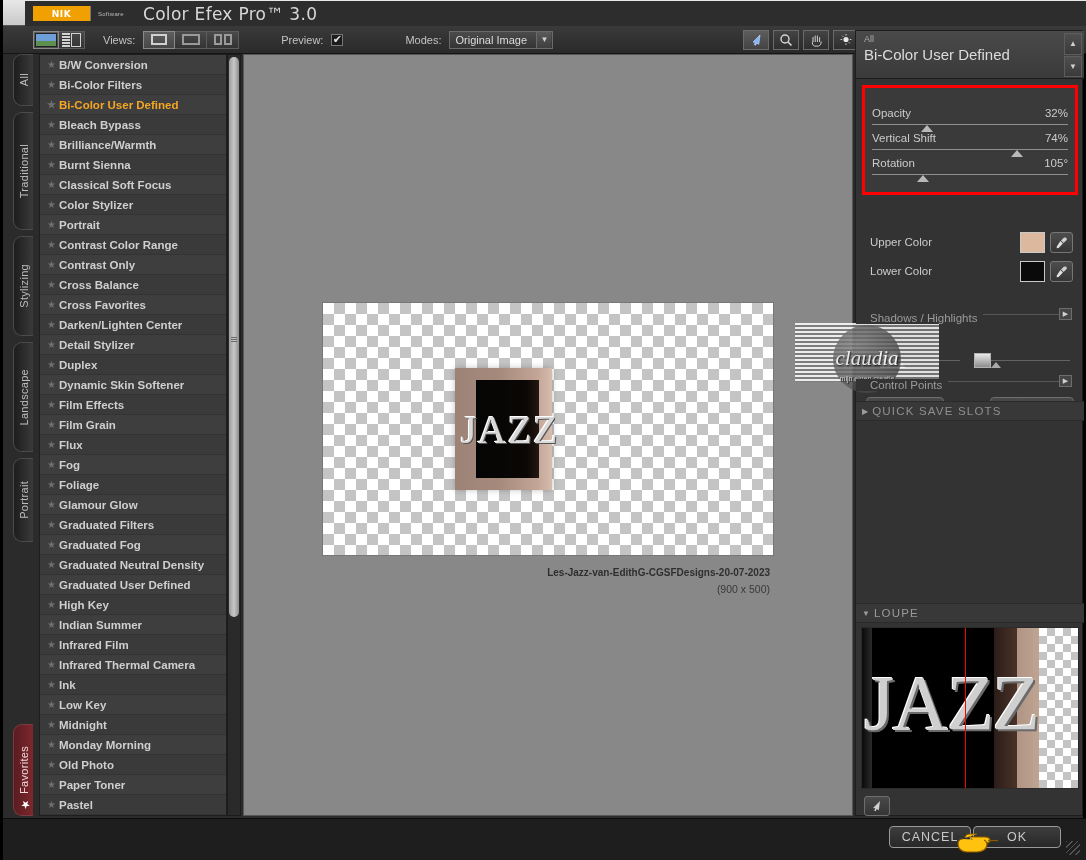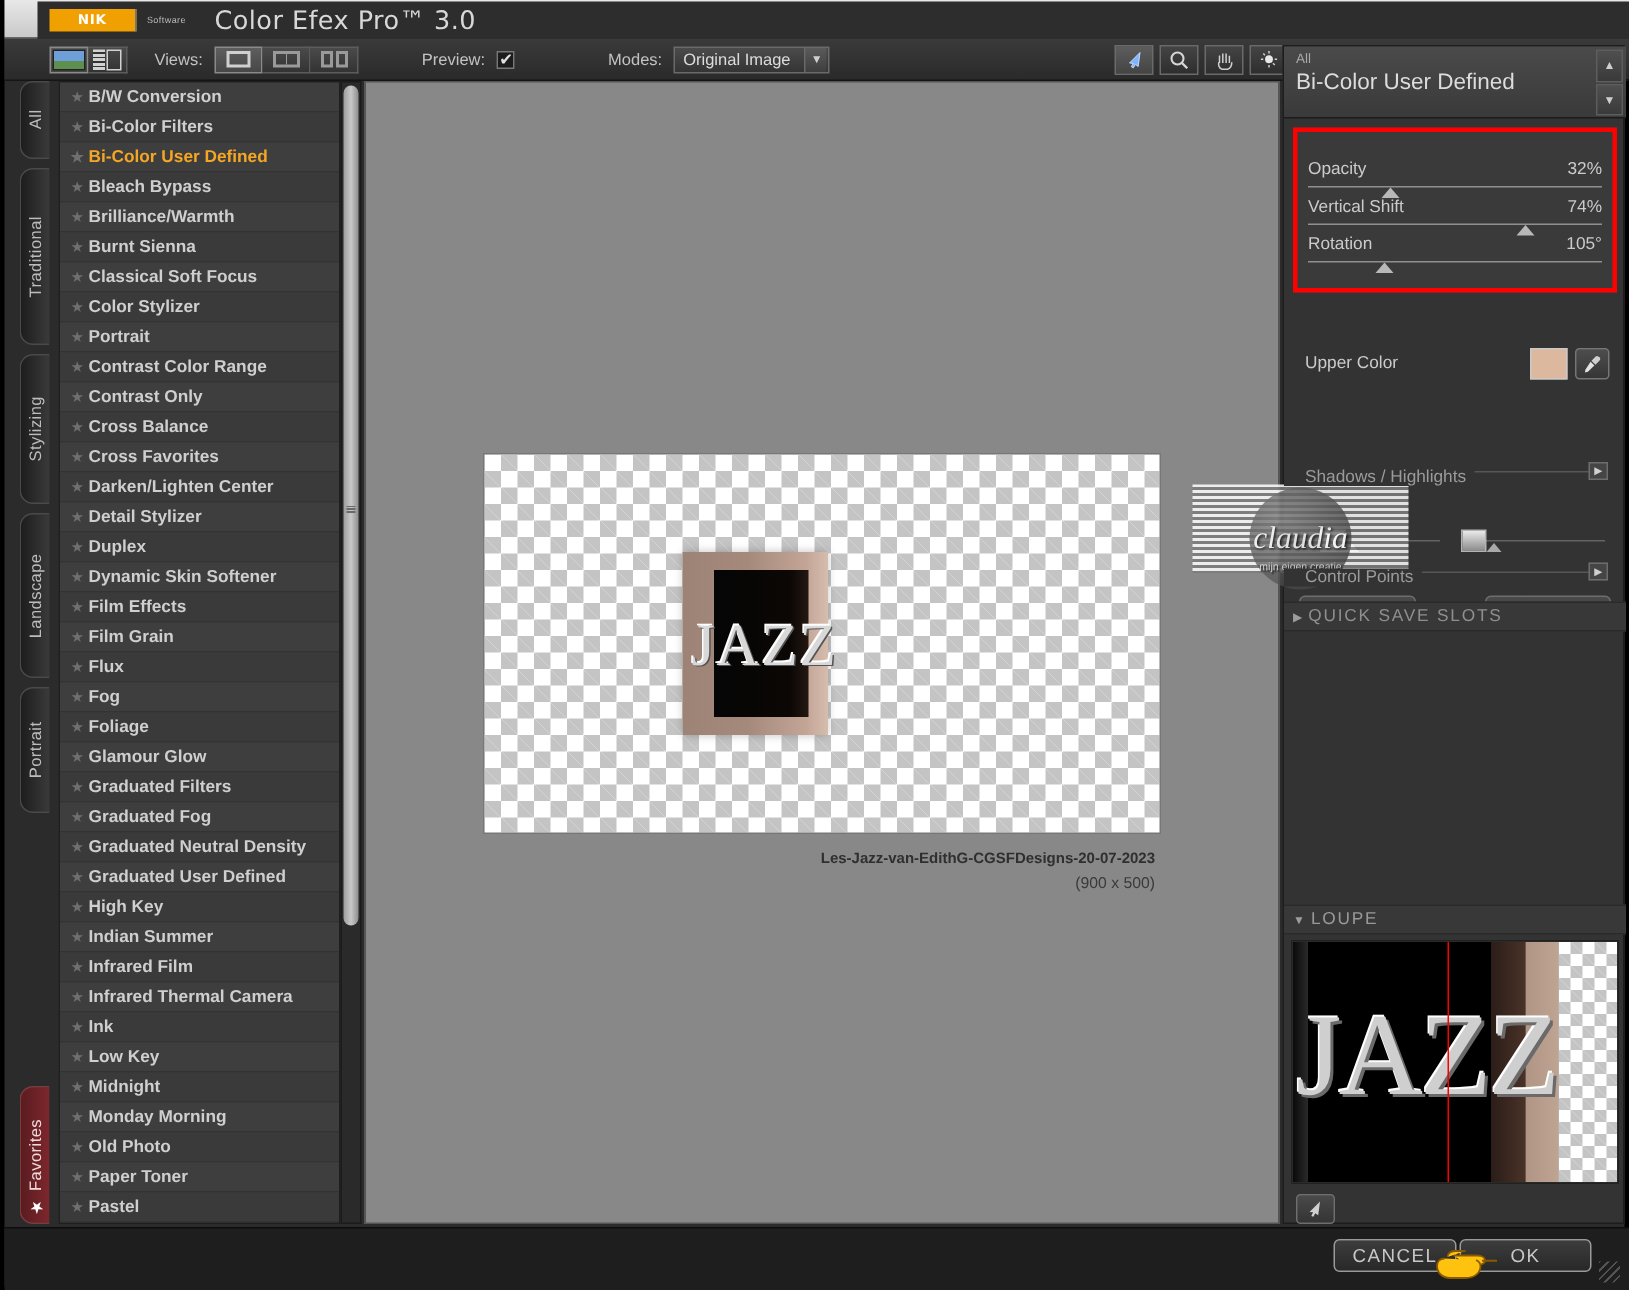--- a/index.html
+++ b/index.html
@@ -735,20 +735,30 @@
     <div class="color-row" style="top:200px;">
       <span class="c-label">Upper Color</span>
       <span class="color-sw" id="upper-sw" style="background: rgb(220, 184, 159);"></span>
       <span class="eyedrop">
         <svg width="13" height="13" viewBox="0 0 13 13">
             <path d="M10.4 1.6a1.6 1.6 0 0 1 1 2.7L8.6 7.1 6 4.5l2.8-2.8a1.6 1.6 0 0 1 1.6-.1z" fill="#cfcfcf"></path>
             <path d="M5.4 5.1 7.9 7.6 3.6 11.9 1.6 12.3l.4-2z" fill="#e2e2e2"></path>
           </svg>
       </span>
     </div>
+    <div class="color-row" style="top:229px;">
+      <span class="c-label">Lower Color</span>
+      <span class="color-sw" id="lower-sw" style="background: rgb(10, 10, 10);"></span>
+      <span class="eyedrop">
+        <svg width="13" height="13" viewBox="0 0 13 13">
+            <path d="M10.4 1.6a1.6 1.6 0 0 1 1 2.7L8.6 7.1 6 4.5l2.8-2.8a1.6 1.6 0 0 1 1.6-.1z" fill="#cfcfcf"></path>
+            <path d="M5.4 5.1 7.9 7.6 3.6 11.9 1.6 12.3l.4-2z" fill="#e2e2e2"></path>
+          </svg>
+      </span>
+    </div>
 
     <div class="sec-header" style="top:273px;">
       <span class="rule"></span>
       <span class="st">Shadows / Highlights</span>
       <span class="expander">▶</span>
     </div>
     <div class="sh-slider" style="left:14px; top:322px; width:90px;">
       <span class="t"></span>
       <span class="box" style="left:10px;"></span>
       <span class="tri" style="left:26px;"></span>

